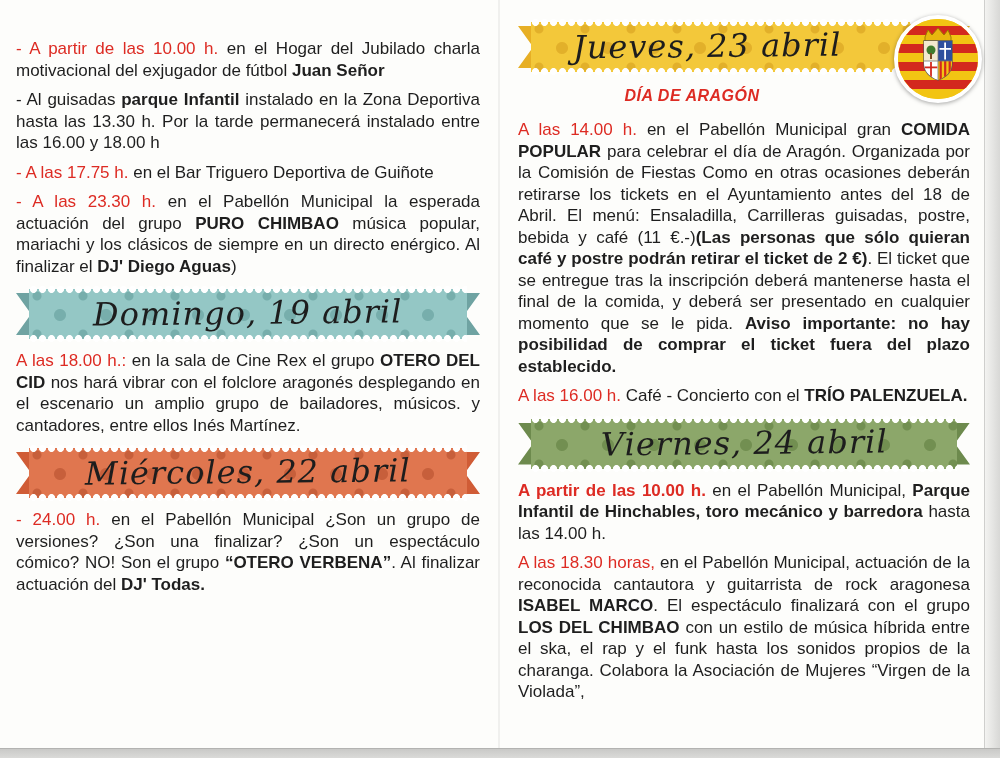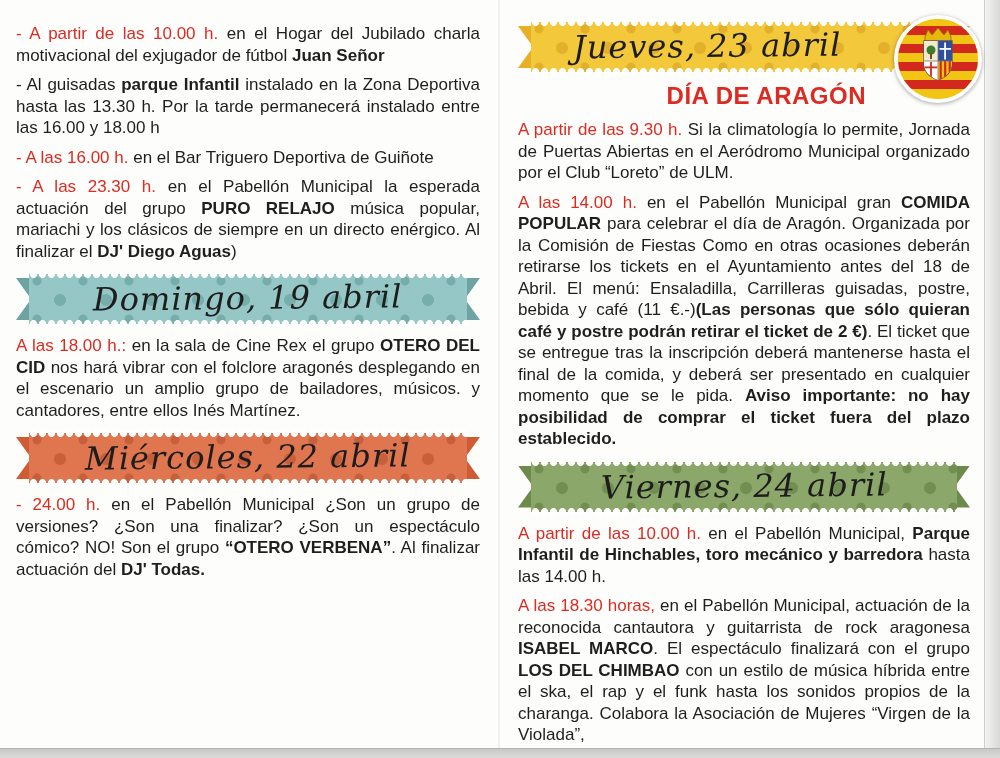--- a/index.html
+++ b/index.html
@@ -3,27 +3,27 @@
 <meta charset="utf-8">
 <style>
   html,body{margin:0;padding:0;}
   body{
     width:1000px;height:758px;position:relative;overflow:hidden;
     background:#fdfdfb;
     font-family:"Liberation Sans","DejaVu Sans",sans-serif;
     font-size:17px;line-height:21.5px;color:#1e1e1e;
   }
   .col{position:absolute;}
-  .col-left{left:16px;top:23px;width:464px;}
+  .col-left{left:16px;top:38px;width:464px;}
   .col-right{left:518px;top:10px;width:452px;}
   .para{text-align:justify;margin:0 0 8px 0;}
   .r-plain{color:inherit;}
   .r-red{color:var(--accent-red,#dd2b23);}
   .r-bold{font-weight:700;}
-  .r-boldred{font-weight:400;color:var(--accent-red,#dd2b23);}
+  .r-boldred{font-weight:700;color:var(--accent-red,#dd2b23);}
 
   
   .banner{position:relative;height:50px;margin:12px 0 11px 0;}
   .tail{position:absolute;top:4px;bottom:4px;width:36px;background:var(--tail,#999);}
   .tail-l{left:0;clip-path:polygon(0 0,100% 0,100% 100%,0 100%,42% 50%);}
   .tail-r{right:0;clip-path:polygon(0 0,100% 0,58% 50%,100% 100%,0 100%);}
   .bar{
     position:absolute;left:13px;right:13px;top:0;bottom:0;
     background-color:var(--bg,#ccc);
     background-image:
@@ -41,23 +41,23 @@
   .bar::before{top:-3px;}
   .bar::after{bottom:-3px;}
   .script{
     font-family:"DejaVu Serif","Liberation Serif",serif;
     font-style:italic;font-size:32px;letter-spacing:1px;color:#1d1d1d;
     transform:rotate(-0.6deg);white-space:nowrap;
   }
   .banner-jueves .bar{padding-right:86px;padding-left:12px;}
 
   .dia-aragon{
-    text-align:right;padding-right:104px;margin:2px 0 10px 0;
-    color:var(--accent-red,#dd2b23);font-weight:700;
-    font-size:24px;line-height:26px;letter-spacing:.5px;
+    text-align:center;padding-right:104px;margin:2px 0 10px 0;
+    color:var(--accent-red,#dd2b23);font-weight:700;font-style:italic;
+    font-size:16px;line-height:26px;letter-spacing:.5px;
   }
 
   
   .emblem{
     position:absolute;right:-12px;top:-7px;width:80px;height:80px;
     border-radius:50%;border:4px solid #fff;overflow:hidden;z-index:3;
     background:var(--flag-yellow,#f6c400);
     box-shadow:0 1px 4px rgba(0,0,0,.35);
   }
   .emblem svg{display:block;}
@@ -68,22 +68,22 @@
   .edge-bottom{position:absolute;left:0;right:0;bottom:0;height:9px;
     background:linear-gradient(#c9c9c7,#dadad8);border-top:1px solid #b3b3b1;}
   .fold-line{position:absolute;top:0;bottom:9px;left:498px;width:2px;background:rgba(0,0,0,.05);}
 </style>
 </head>
 <body>
 
 <div class="col col-left">
   <div class="para"><span class="r-red">- A partir de las 10.00 h.</span><span class="r-plain"> en el Hogar del Jubilado charla motivacional del exjugador de fútbol </span><span class="r-bold">Juan Señor</span></div>
   <div class="para"><span class="r-plain">- Al guisadas </span><span class="r-bold">parque Infantil</span><span class="r-plain"> instalado en la Zona Deportiva hasta las 13.30 h. Por la tarde permanecerá instalado entre las 16.00 y 18.00 h</span></div>
-  <div class="para"><span class="r-red">- A las 16.00 h.</span><span class="r-plain"> en el Bar Triguero Deportiva de Guiñote</span></div>
-  <div class="para"><span class="r-red">- A las 23.30 h.</span><span class="r-plain"> en el Pabellón Municipal la esperada actuación del grupo </span><span class="r-bold">PURO RELAJO</span><span class="r-plain"> música popular, mariachi y los clásicos de siempre en un directo enérgico. Al finalizar el </span><span class="r-bold">DJ' Diego Aguas</span><span class="r-plain">)</span></div>
+  <div class="para"><span class="r-red">- A las 17.75 h.</span><span class="r-plain"> en el Bar Triguero Deportiva de Guiñote</span></div>
+  <div class="para"><span class="r-red">- A las 23.30 h.</span><span class="r-plain"> en el Pabellón Municipal la esperada actuación del grupo </span><span class="r-bold">PURO CHIMBAO</span><span class="r-plain"> música popular, mariachi y los clásicos de siempre en un directo enérgico. Al finalizar el </span><span class="r-bold">DJ' Diego Aguas</span><span class="r-plain">)</span></div>
 
   <div class="banner" style="--bg: #94c7c5; --dot: #77aeac; --tail: #6fa3a2;">
     <span class="tail tail-l"></span>
     <span class="tail tail-r"></span>
     <div class="bar">
       <span class="script">Domingo, 19 abril</span>
     </div>
   </div>
   <div class="para"><span class="r-red">A las 18.00 h.:</span><span class="r-plain"> en la sala de Cine Rex el grupo </span><span class="r-bold">OTERO DEL CID</span><span class="r-plain"> nos hará vibrar con el folclore aragonés desplegando en el escenario un amplio grupo de bailadores, músicos. y cantadores, entre ellos Inés Martínez.</span></div>
 
@@ -134,22 +134,22 @@
             <rect x="6.1" y="-2" width="2.2" height="20" fill="var(--flag-red,#d3281e)"></rect>
             <rect x="10.6" y="-2" width="2.2" height="20" fill="var(--flag-red,#d3281e)"></rect>
             <path d="M0 -22 V17 M-14 -2 H14" stroke="#777" stroke-width="0.8" fill="none"></path>
           </g>
         </g>
       </svg>
     </div>
   </div>
   <div class="dia-aragon">DÍA DE ARAGÓN</div>
 
-  <div class="para"><span class="r-red">A partir de las 9.30 h.</span><span class="r-plain"> Si la climatología lo permite, Jornada de Puertas Abiertas en el Aeródromo Municipal organizado por el Club “Loreto” de ULM.</span></div>
   <div class="para"><span class="r-red">A las 14.00 h.</span><span class="r-plain"> en el Pabellón Municipal gran </span><span class="r-bold">COMIDA POPULAR</span><span class="r-plain"> para celebrar el día de Aragón. Organizada por la Comisión de Fiestas Como en otras ocasiones deberán retirarse los tickets en el Ayuntamiento antes del 18 de Abril. El menú: Ensaladilla, Carrilleras guisadas, postre, bebida y café (11 €.-)</span><span class="r-bold">(Las personas que sólo quieran café y postre podrán retirar el ticket de 2 €)</span><span class="r-plain">. El ticket que se entregue tras la inscripción deberá mantenerse hasta el final de la comida, y deberá ser presentado en cualquier momento que se le pida. </span><span class="r-bold">Aviso importante: no hay posibilidad de comprar el ticket fuera del plazo establecido.</span></div>
+  <div class="para"><span class="r-red">A las 16.00 h.</span><span class="r-plain"> Café - Concierto con el </span><span class="r-bold">TRÍO PALENZUELA.</span></div>
 
   <div class="banner" style="--bg: #8ca76a; --dot: #728f51; --tail: #6d8a4d;">
     <span class="tail tail-l"></span>
     <span class="tail tail-r"></span>
     <div class="bar">
       <span class="script">Viernes, 24 abril</span>
     </div>
   </div>
   <div class="para"><span class="r-boldred">A partir de las 10.00 h.</span><span class="r-plain"> en el Pabellón Municipal, </span><span class="r-bold">Parque Infantil de Hinchables, toro mecánico y barredora</span><span class="r-plain"> hasta las 14.00 h.</span></div>
   <div class="para"><span class="r-red">A las 18.30 horas,</span><span class="r-plain"> en el Pabellón Municipal, actuación de la reconocida cantautora y guitarrista de rock aragonesa </span><span class="r-bold">ISABEL MARCO</span><span class="r-plain">. El espectáculo finalizará con el grupo </span><span class="r-bold">LOS DEL CHIMBAO</span><span class="r-plain"> con un estilo de música híbrida entre el ska, el rap y el funk hasta los sonidos propios de la charanga. Colabora la Asociación de Mujeres “Virgen de la Violada”,</span></div>

